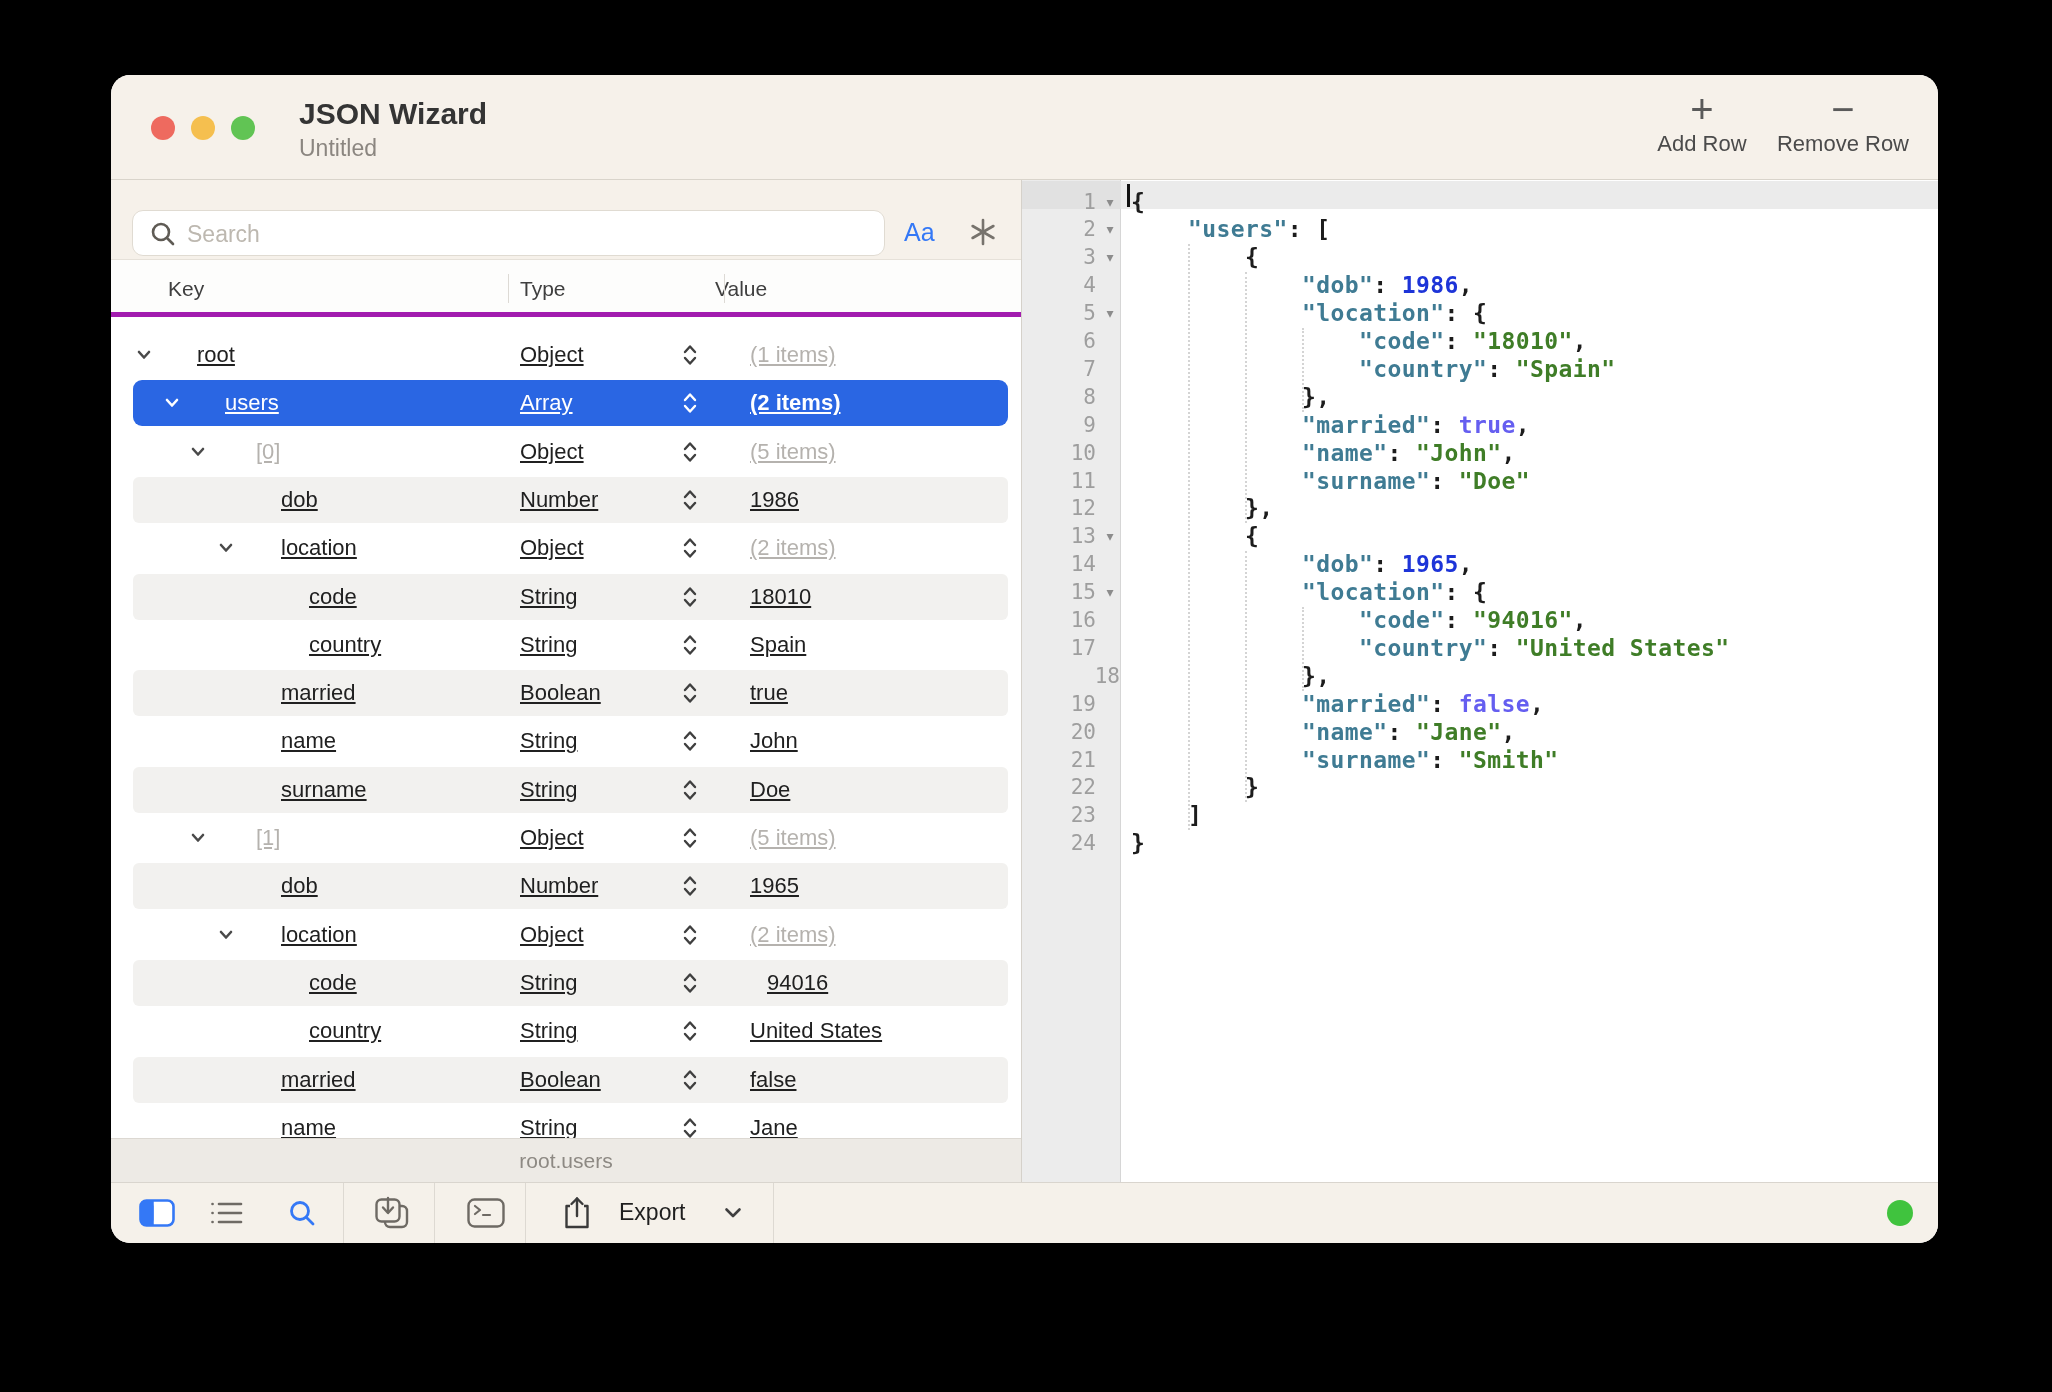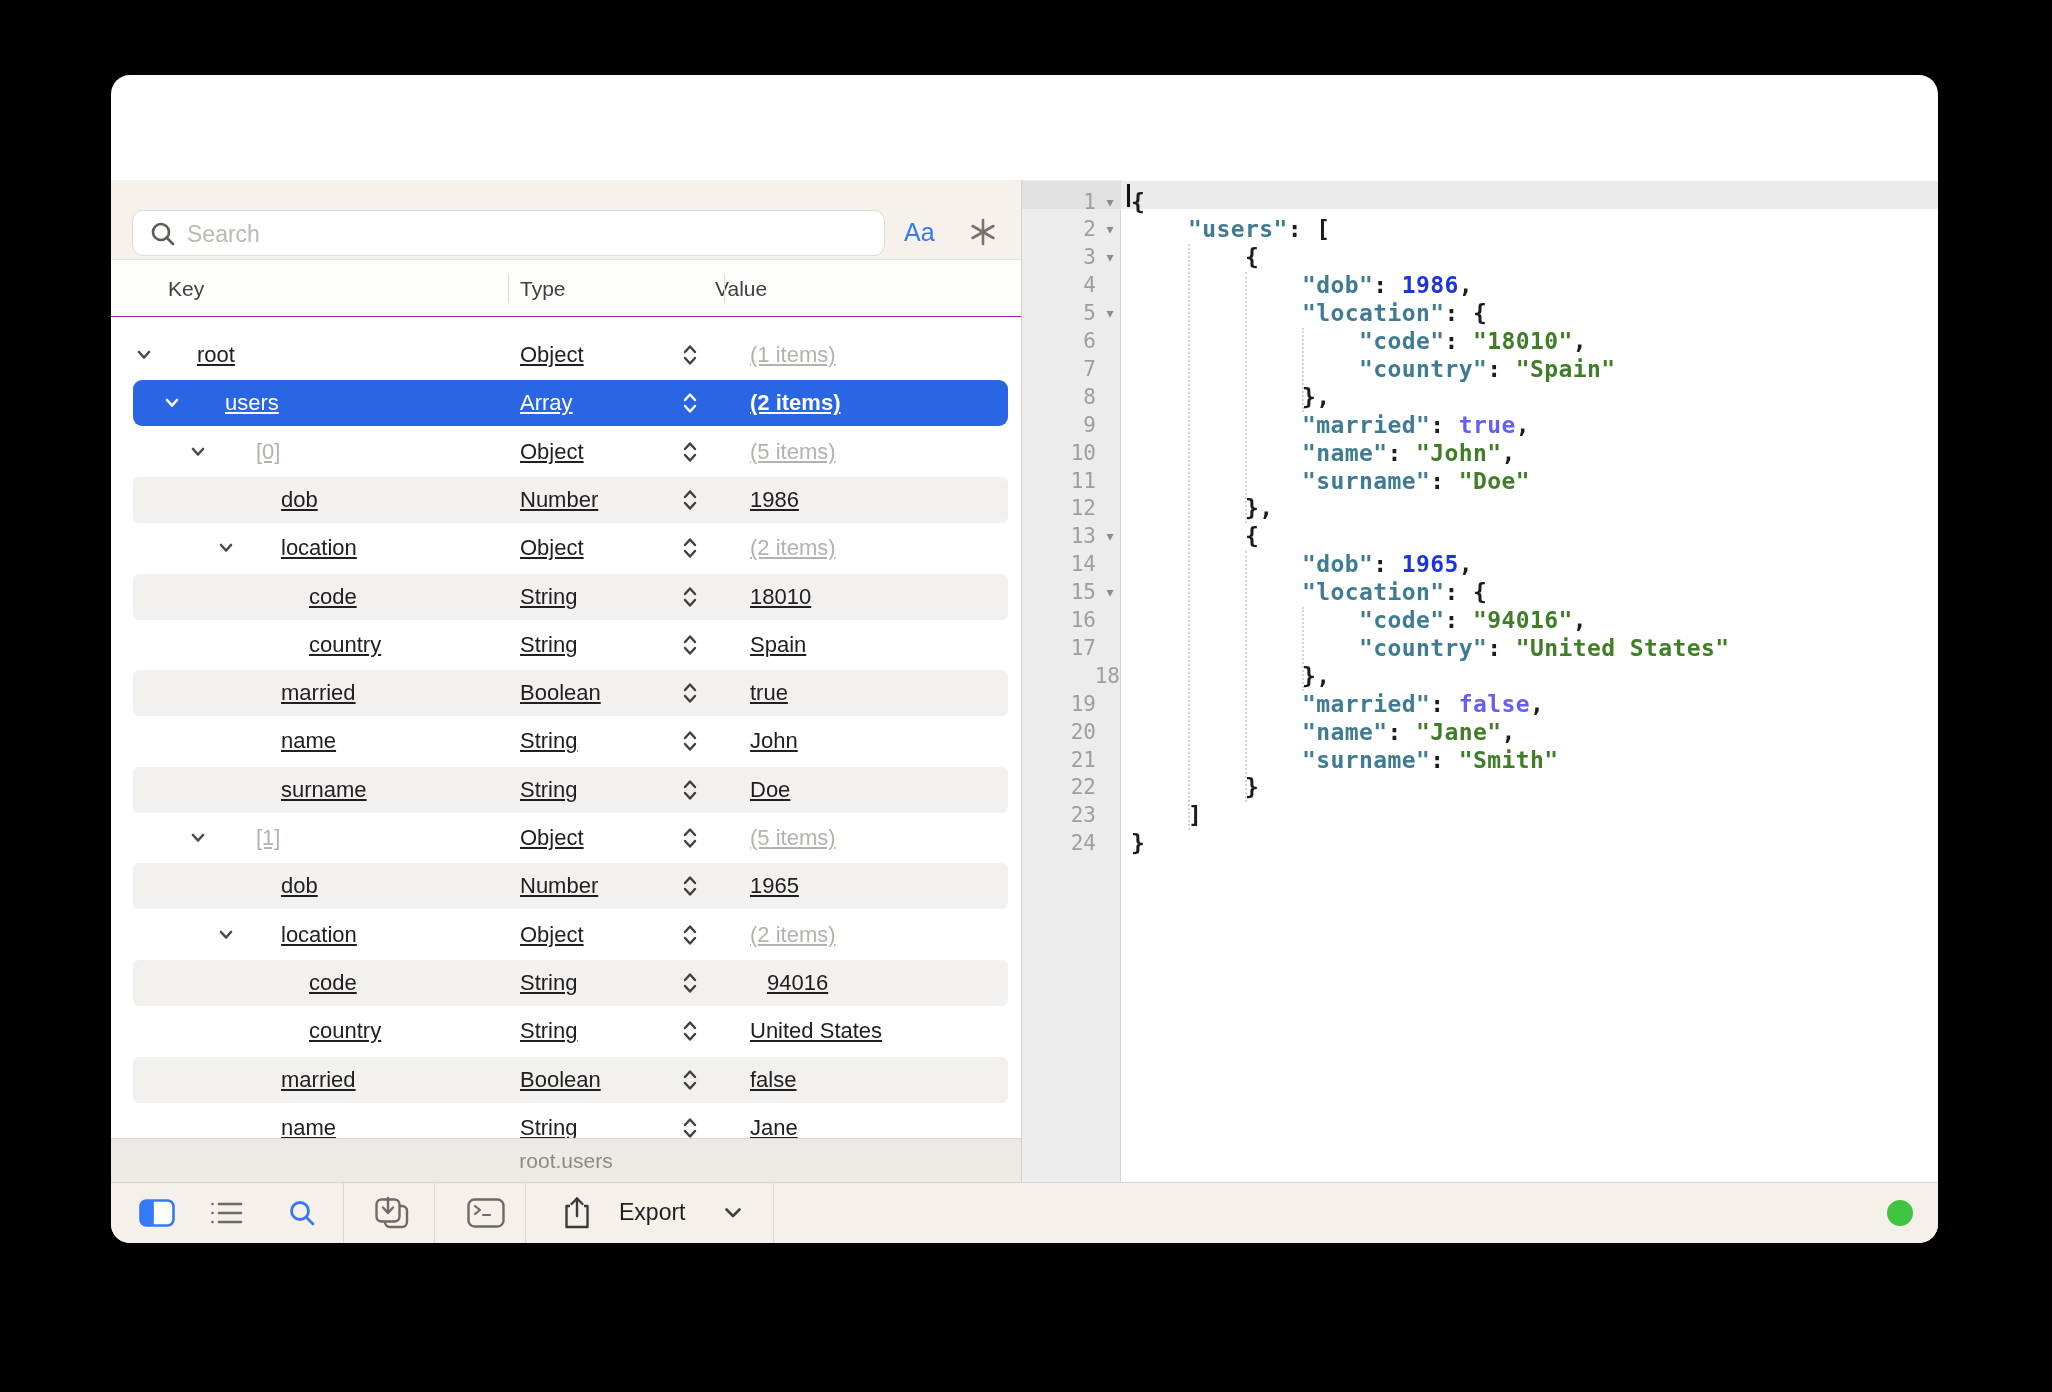--- a/index.html
+++ b/index.html
@@ -24,21 +24,21 @@
   .search-field{position:absolute;left:21px;top:30px;width:753px;height:46px;background:#fff;
                 border:1px solid #e0dbd2;border-radius:11px;box-sizing:border-box;}
   .search-field svg{position:absolute;left:16px;top:9px;}
   .search-field input{position:absolute;left:52px;top:1px;width:690px;height:42px;border:none;outline:none;
                 background:transparent;font-size:23px;font-family:"Liberation Sans",sans-serif;color:#333;}
   .search-field input::placeholder{color:#bdb8b0;}
   .aa-btn{position:absolute;left:793px;top:38px;font-size:25px;color:var(--link-blue);}
   .regex-btn{position:absolute;left:856px;top:36px;}
   
   .grid-header{position:absolute;left:0;top:80px;width:100%;height:57px;background:#fdfdfc;
-               border-bottom:1px solid #a21caf;box-sizing:border-box;}
+               border-bottom:5px solid #a21caf;box-sizing:border-box;}
   .grid-header .col{position:absolute;top:0;height:57px;line-height:57px;font-size:21px;color:#3f3f3f;}
   .grid-header .tick{position:absolute;top:14px;height:29px;width:1px;background:#dddad5;}
   
   .rows{position:absolute;left:0;top:137px;width:100%;height:821px;overflow:hidden;}
   .row{position:absolute;left:22px;width:875px;height:46px;border-radius:9px;}
   .row.shaded{background:#f2f1ef;border-radius:6px;}
   .row.selected{background:var(--accent);}
   .row .cell{position:absolute;top:0;height:46px;line-height:46px;font-size:22px;color:#202020;white-space:nowrap;text-decoration:underline;}
   .row .muted{color:#b5b2ae;}
   .row.selected .cell{color:#fff;}
@@ -70,20 +70,36 @@
   .ticon{position:absolute;top:0;height:60px;display:flex;align-items:center;justify-content:center;}
   .export-label{position:absolute;left:508px;top:0;height:60px;line-height:58px;font-size:23px;color:#1f1f1f;}
   .status-dot{position:absolute;left:1776px;top:17px;width:26px;height:26px;border-radius:50%;background:var(--status-green);}
 </style>
 </head>
 <body>
 
 <div class="canvas">
   <div class="window">
 
+    <div class="titlebar">
+      <div class="tl" id="tl-red" style="left: 40px; background: rgb(238, 106, 95);"></div>
+      <div class="tl" id="tl-yellow" style="left: 80px; background: rgb(245, 191, 79);"></div>
+      <div class="tl" id="tl-green" style="left: 120px; background: rgb(97, 196, 84);"></div>
+      <div class="win-title">JSON Wizard</div>
+      <div class="win-subtitle">Untitled</div>
+
+      <div class="tb-action" style="left:1516px;">
+        <span class="glyph">+</span>
+        <span class="lbl">Add Row</span>
+      </div>
+      <div class="tb-action" style="left:1657px;">
+        <span class="glyph">−</span>
+        <span class="lbl">Remove Row</span>
+      </div>
+    </div>
 
     <div class="left-panel">
       <div class="search-strip">
         <div class="search-field">
           <svg width="28" height="28" viewBox="0 0 28 28">
             <circle cx="12" cy="12" r="8" fill="none" stroke="#5f5b55" stroke-width="2.6"></circle>
             <line x1="18" y1="18" x2="24" y2="24" stroke="#5f5b55" stroke-width="2.6" stroke-linecap="round"></line>
           </svg>
           <input type="text" placeholder="Search" style="">
         </div>

